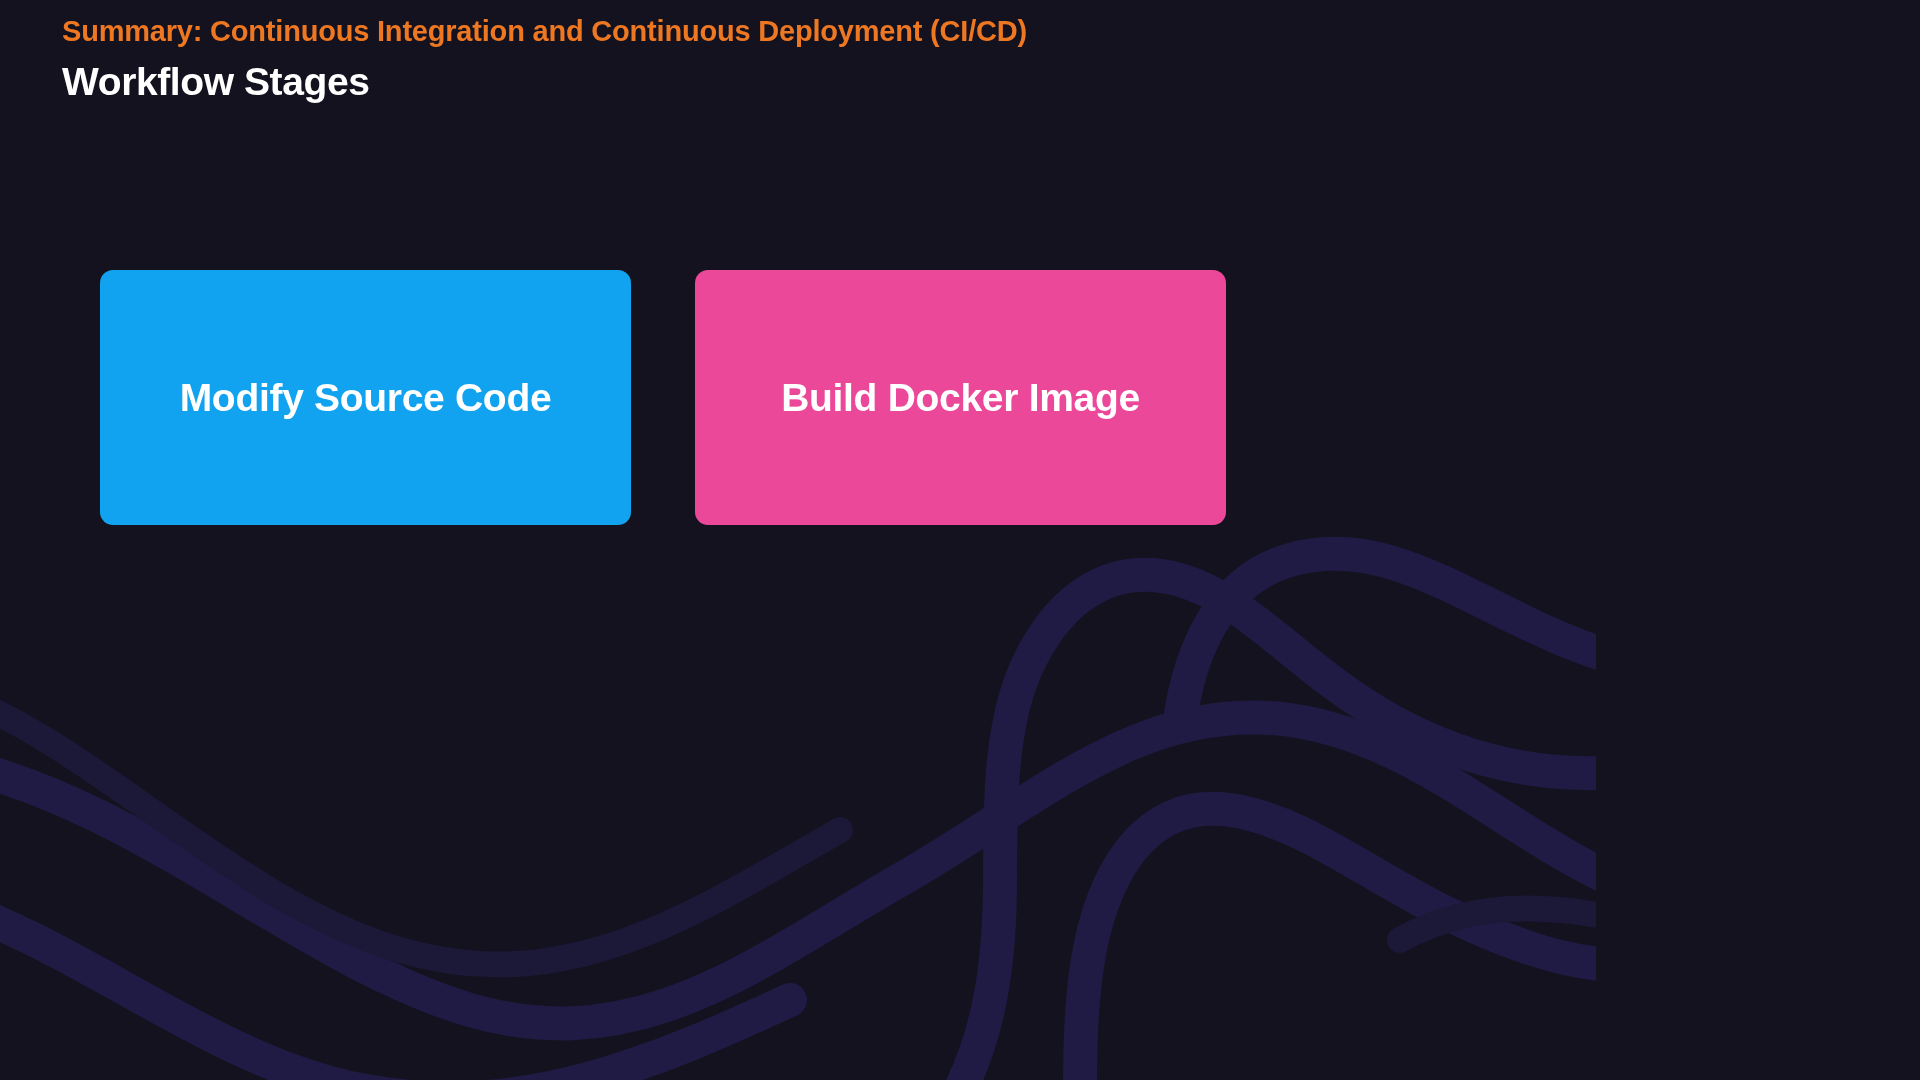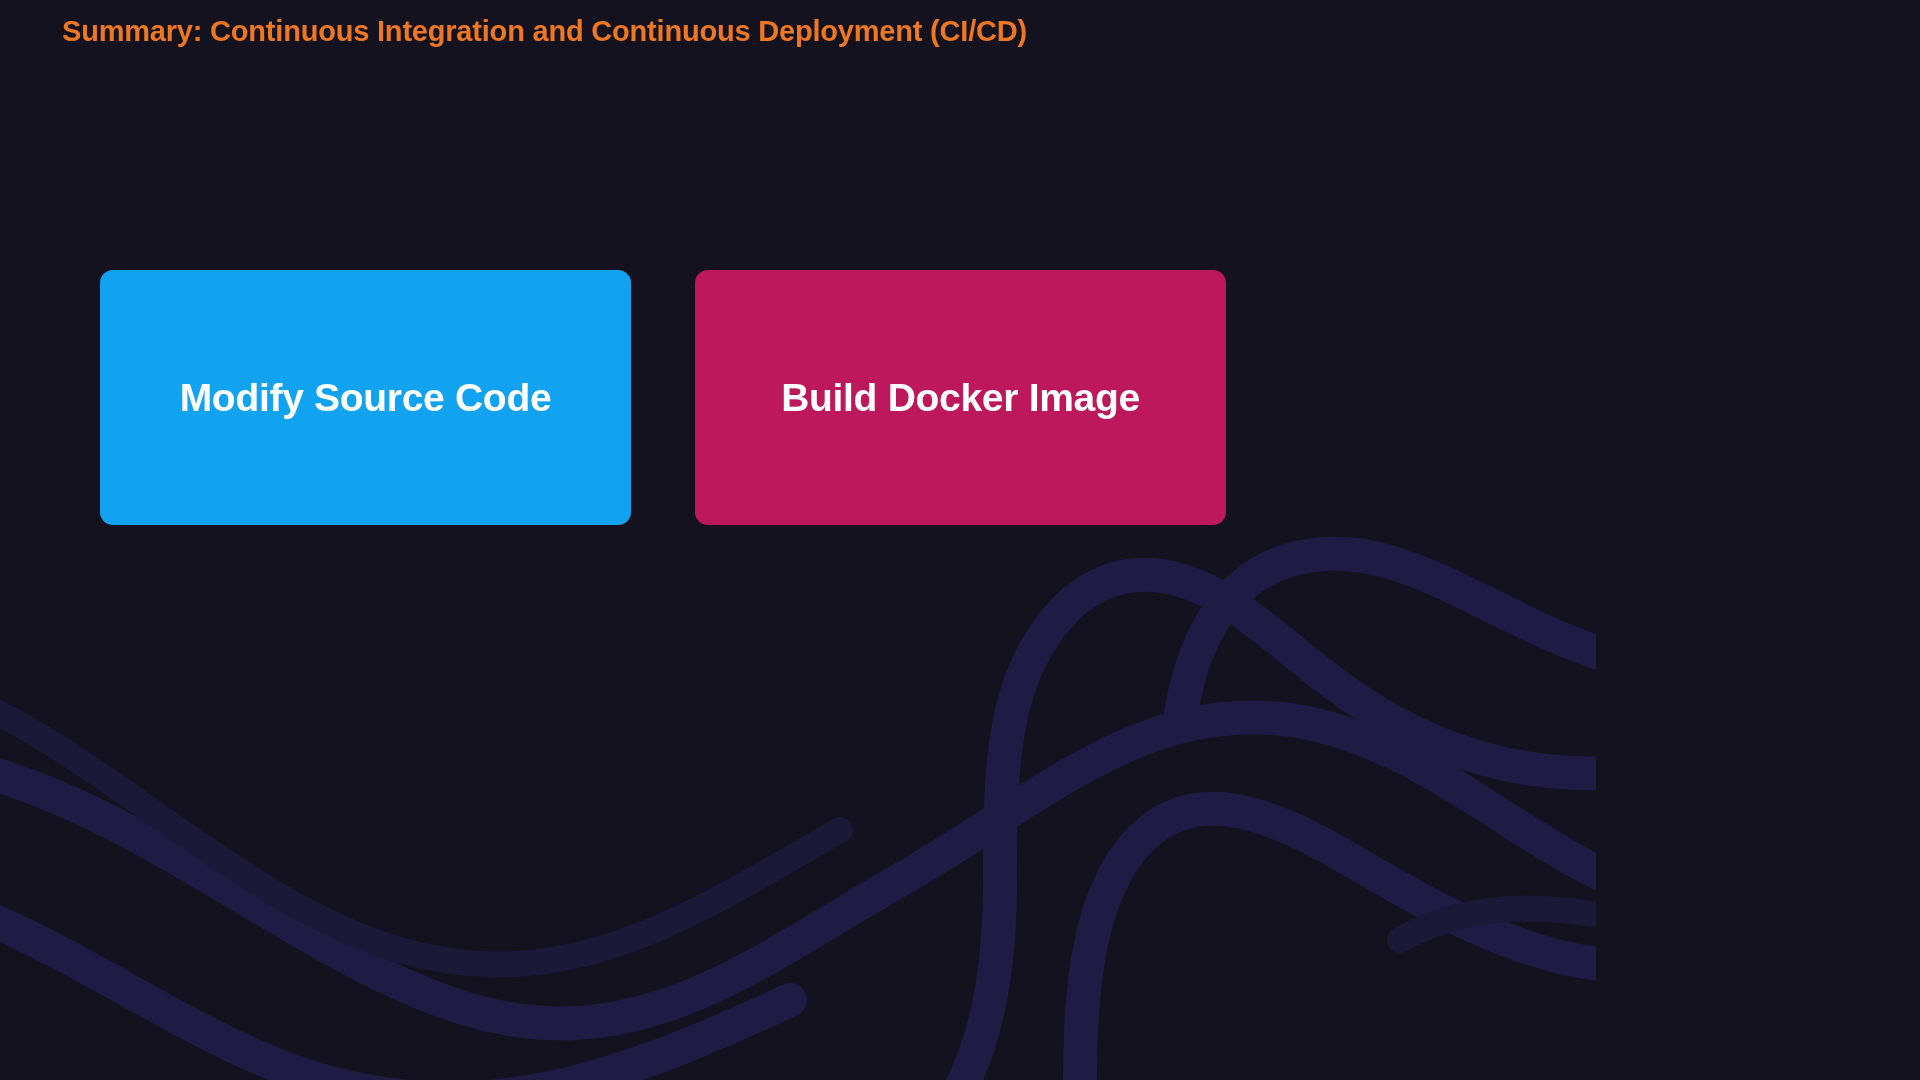--- a/index.html
+++ b/index.html
@@ -110,29 +110,30 @@
       <path d="M 1980 560 C 1900 580, 1840 640, 1760 660 C 1660 686, 1580 650, 1500 610 C 1420 570, 1360 540, 1290 560 C 1220 580, 1190 650, 1180 720"></path>
     </g>
     <g fill="none" stroke="#1b1838" stroke-width="26" stroke-linecap="round">
       <path d="M -60 690 C 80 730, 230 900, 400 950 C 570 1000, 700 910, 840 830"></path>
       <path d="M 1980 1010 C 1860 1000, 1760 960, 1660 930 C 1560 900, 1470 900, 1400 940"></path>
     </g>
   </svg>
 
   <div id="header">
     <div id="eyebrow-title" style="color: rgb(238, 119, 34);">Summary: Continuous Integration and Continuous Deployment (CI/CD)</div>
+    <div id="page-title" style="color: rgb(255, 255, 255);">Workflow Stages</div>
   </div>
 
   <div id="stage-row">
 
     <div class="stage-card" style="background:#12a3f0">
       <div class="stage-card-label">Modify Source Code</div>
     </div>
 
-    <div class="stage-card" style="background:#be185d">
+    <div class="stage-card" style="background:#ec4899">
       <div class="stage-card-label">Build Docker Image</div>
     </div>
 
   </div>
 
   <div id="brand-badge" style="background: rgb(195, 197, 203);">
     <svg width="44" height="40" viewBox="0 0 44 40">
       <path d="M4 5 L4 35 L22 20 Z" fill="none" stroke="#1b1a2b" stroke-width="3.4" stroke-linejoin="round"></path>
       <path d="M15 5 L15 35 L39 20 Z" fill="#1b1a2b" stroke="#c3c5cb" stroke-width="2.2" stroke-linejoin="round"></path>
       <path d="M15 5 L15 35 L39 20 Z" fill="none" stroke="#1b1a2b" stroke-width="2.6" stroke-linejoin="round"></path>

